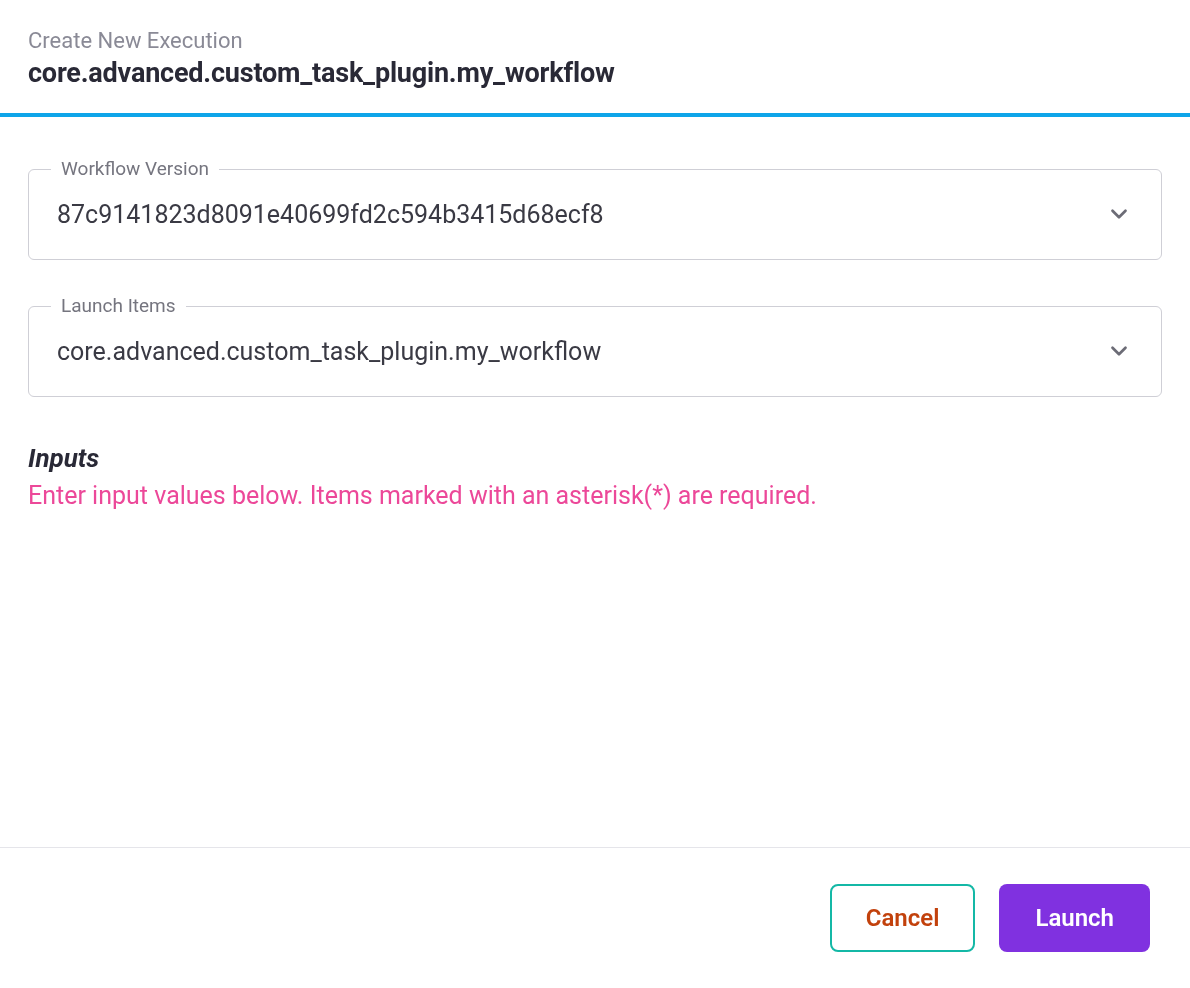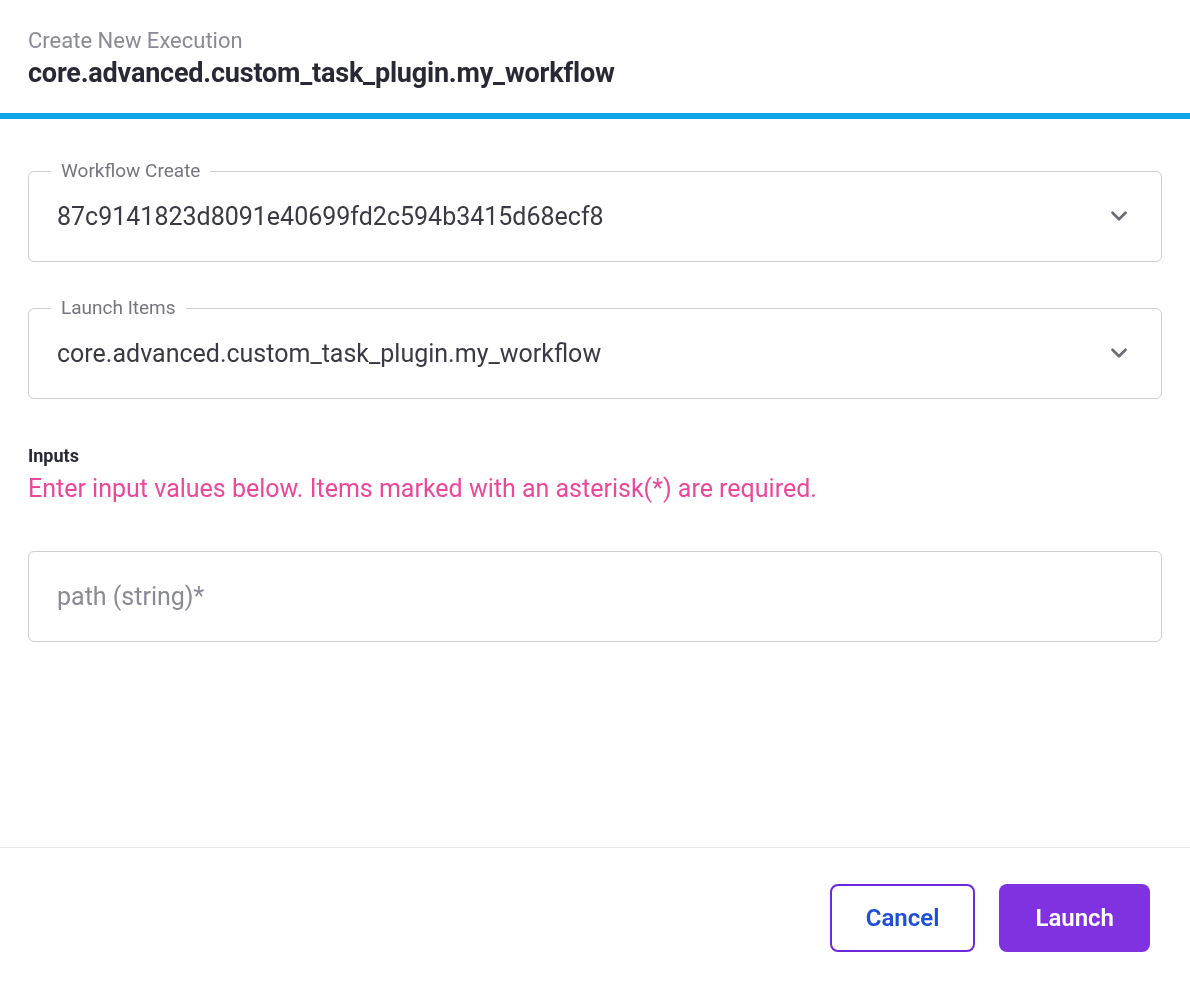--- a/index.html
+++ b/index.html
@@ -10,21 +10,21 @@
     body {
       font-family: -apple-system, BlinkMacSystemFont, "Segoe UI", Roboto, "Helvetica Neue", Arial, sans-serif;
       background: #fff;
       color: #292936;
       width: 1190px;
       height: 988px;
       position: relative;
     }
     .header-section {
       padding: 28px 28px 24px 28px;
-      border-bottom: 6px solid #0ea5e9;
+      border-bottom: 4px solid #0ea5e9;
     }
     .header-subtitle {
       font-size: 22px;
       color: #8a8a96;
       font-weight: 400;
       margin-bottom: 4px;
     }
     .header-title {
       font-size: 27px;
       font-weight: 700;
@@ -71,24 +71,25 @@
       color: #6c6c76;
       display: flex;
       align-items: center;
       justify-content: center;
     }
     .chevron-icon svg {
       width: 26px;
       height: 26px;
     }
     .inputs-heading {
-      font-size: 18px;
+      font-size: 26px;
       font-weight: 700;
       color: #292936;
       margin-bottom: 8px;
+      font-style: italic;
     }
     .inputs-description {
       font-size: 25px;
       color: #ec4899;
       font-weight: 400;
       margin-bottom: 48px;
     }
     .input-wrapper {
       border: 1px solid #cfcfd6;
       border-radius: 6px;
@@ -128,40 +129,40 @@
       font-size: 24px;
       font-weight: 600;
       padding: 18px 34px;
       border-radius: 8px;
       cursor: pointer;
       font-family: inherit;
       border: 2px solid transparent;
     }
     .btn-cancel {
       background: #fff;
-      color: #1d4ed8;
-      border: 2px solid #6d28d9;
+      color: #c2410c;
+      border: 2px solid #14b8a6;
     }
     .btn-launch {
       background: #8031e0;
       color: #fff;
     }
   </style>
 </head>
 <body>
 
 <div class="header-section">
   <div class="header-subtitle">Create New Execution</div>
   <div class="header-title">core.advanced.custom_task_plugin.my_workflow</div>
 </div>
 
 <div class="content-section">
 
   <div class="fieldset">
-    <div class="fieldset-legend">Workflow Create</div>
+    <div class="fieldset-legend">Workflow Version</div>
     <div class="fieldset-row">
       <div class="fieldset-value">87c9141823d8091e40699fd2c594b3415d68ecf8</div>
       <div class="chevron-icon">
         <svg viewBox="0 0 24 24" fill="none" stroke="currentColor" stroke-width="2.5" stroke-linecap="round" stroke-linejoin="round">
             <polyline points="6 9 12 15 18 9"></polyline>
           </svg>
       </div>
     </div>
   </div>
 
@@ -173,22 +174,19 @@
         <svg viewBox="0 0 24 24" fill="none" stroke="currentColor" stroke-width="2.5" stroke-linecap="round" stroke-linejoin="round">
             <polyline points="6 9 12 15 18 9"></polyline>
           </svg>
       </div>
     </div>
   </div>
 
   <div class="inputs-heading">Inputs</div>
   <div class="inputs-description">Enter input values below. Items marked with an asterisk(*) are required.</div>
 
-  <div class="input-wrapper">
-    <input type="text" class="input-field" placeholder="path (string)*" style="">
-  </div>
 
 </div>
 
 <div class="footer-section">
   <button class="btn btn-cancel">Cancel</button>
   <button class="btn btn-launch">Launch</button>
 </div>
 
 </body></html>

